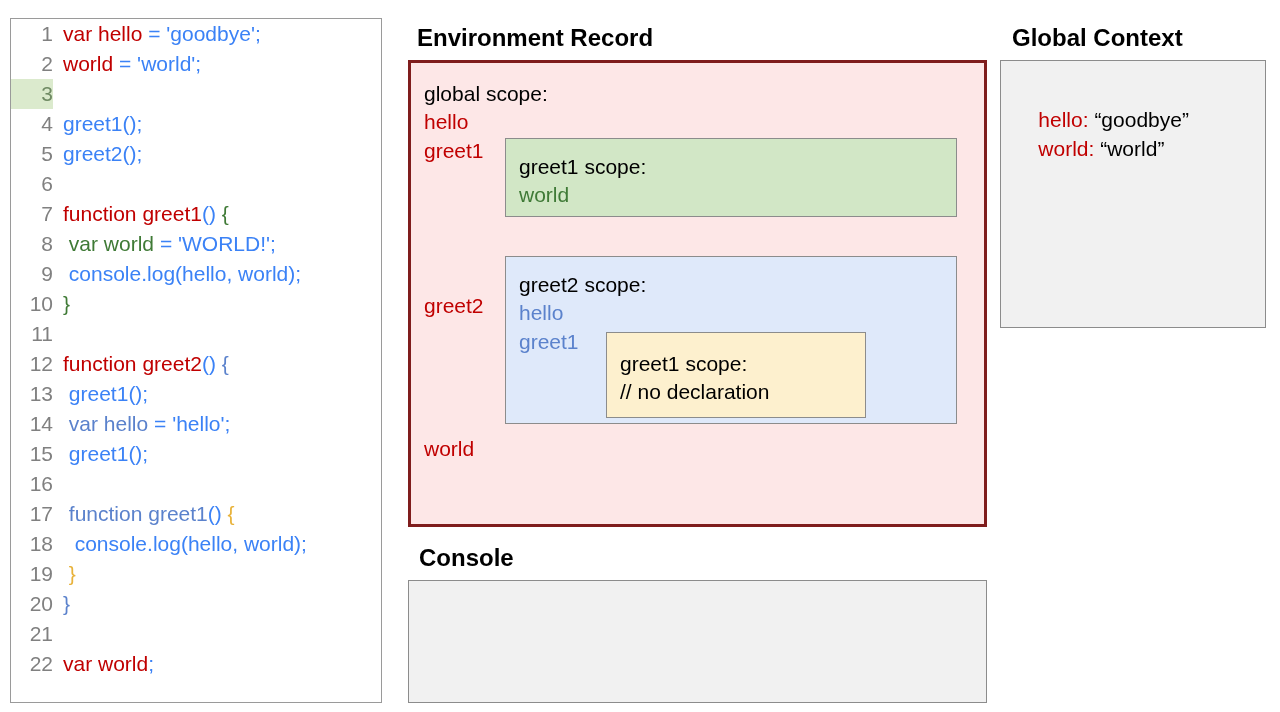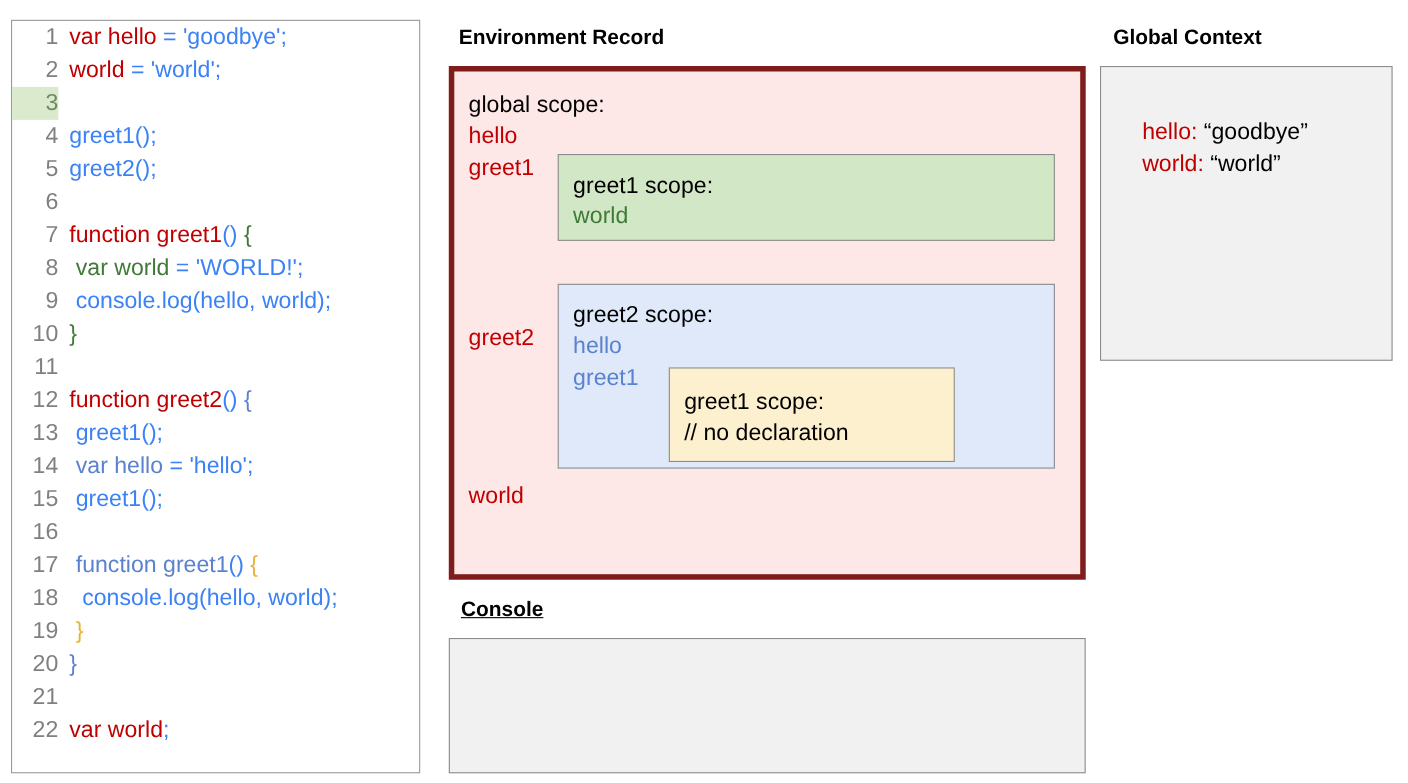--- a/index.html
+++ b/index.html
@@ -54,37 +54,37 @@
   }
   .t-red    { color: #c00000; }
   .t-blue   { color: #5b82cc; }
   .t-green  { color: #3f7a36; }
   .t-yellow { color: #e8b23a; }
   .t-black  { color: #3b82f6; }
 
   
   .section-title {
     position: absolute;
-    font-size: 19px;
+    font-size: 24px;
     font-weight: bold;
     color: #000000;
   }
   #env-title    { left: 417px; top: 24px; }
   #global-title { left: 1012px; top: 24px; }
-  #console-title{ left: 419px; top: 544px; text-decoration: underline; }
+  #console-title{ left: 419px; top: 544px; }
 
   
   #env-record {
     position: absolute;
     left: 408px;
     top: 60px;
     width: 579px;
     height: 467px;
     background: #fde7e7;
-    border: 5px solid #7f1d1d;
+    border: 3px solid #7f1d1d;
     box-sizing: border-box;
   }
   .scope-label {
     position: absolute;
     font-size: 21px;
     line-height: 28px;
     white-space: pre;
   }
   #env-scope-title { left: 13px; top: 17px; color: #000000; }
   #env-var-hello   { left: 13px; top: 45px; color: #c00000; }

